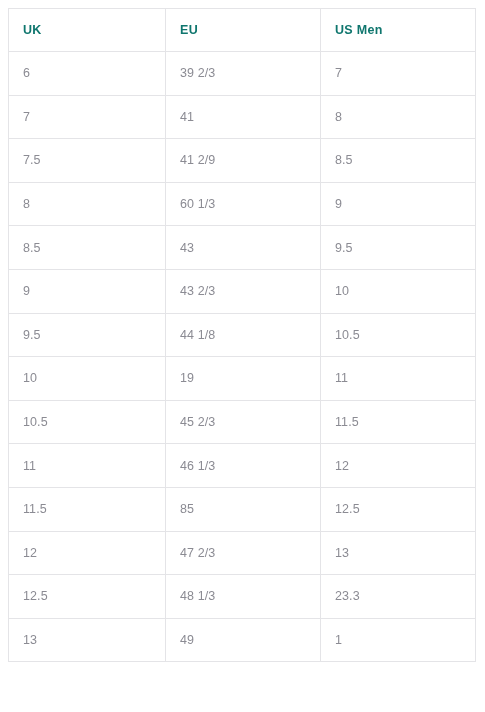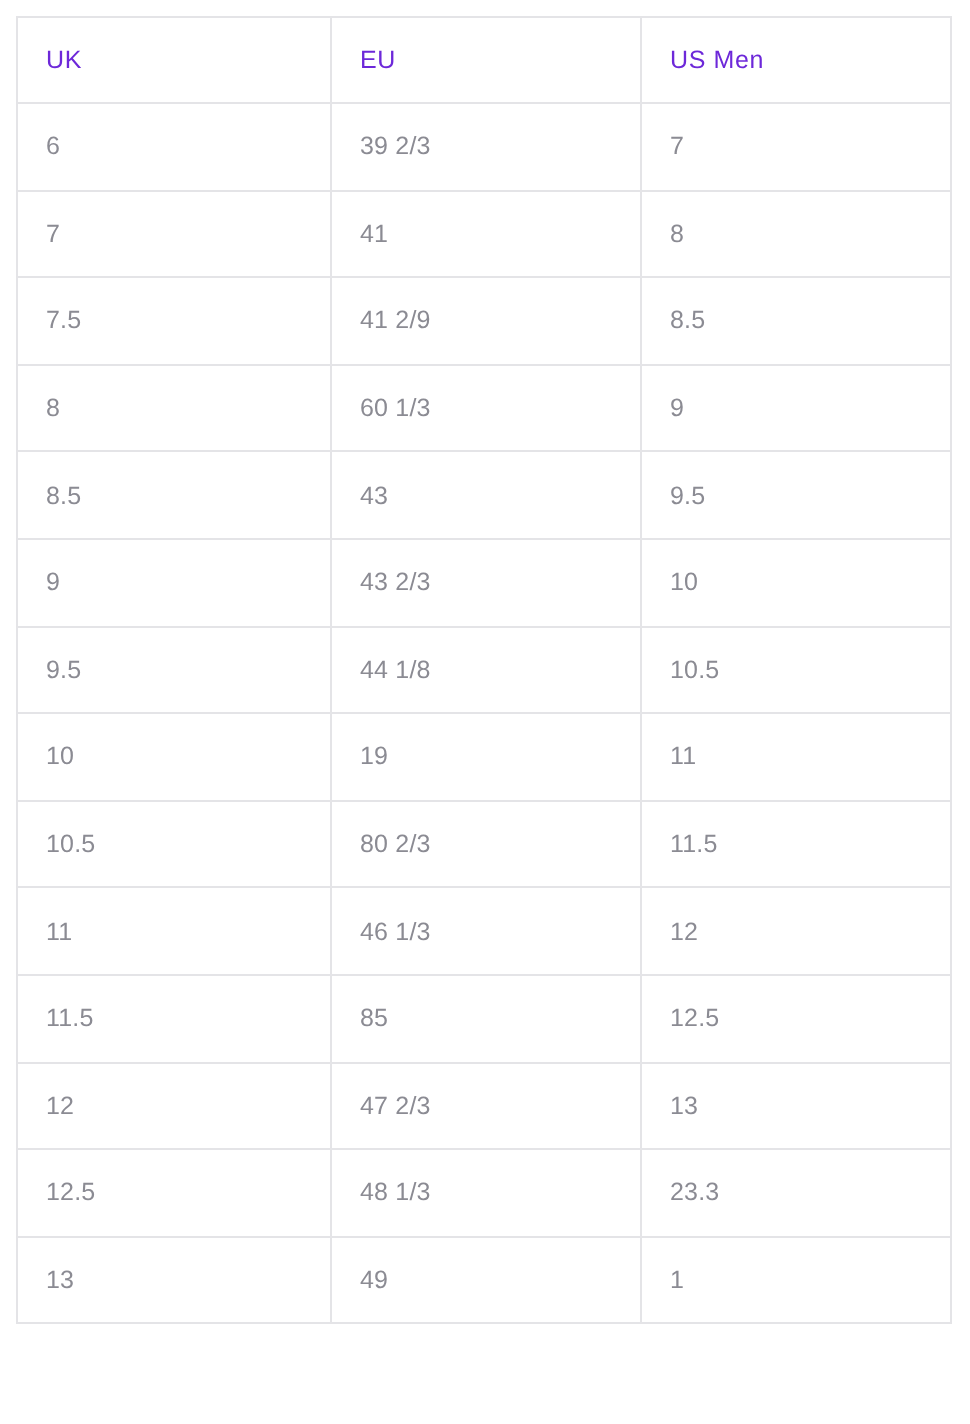--- a/index.html
+++ b/index.html
@@ -41,23 +41,23 @@
     text-align: left;
     vertical-align: middle;
     padding: 0 0 0 14px;
     box-sizing: border-box;
     white-space: nowrap;
     overflow: hidden;
   }
 
   table.size-table thead th {
     height: 43px;
-    color: #6d28d9;
+    color: #0f766e;
     font-size: 12.5px;
-    font-weight: normal;
+    font-weight: bold;
     letter-spacing: 0.3px;
   }
 
   table.size-table tbody td {
     height: 43.6px;
     color: #8b8b93;
     font-size: 12.5px;
     font-weight: normal;
     letter-spacing: 0.1px;
   }
@@ -115,21 +115,21 @@
         <td>44 1/8</td>
         <td>10.5</td>
       </tr>
       <tr>
         <td>10</td>
         <td>19</td>
         <td>11</td>
       </tr>
       <tr>
         <td>10.5</td>
-        <td>80 2/3</td>
+        <td>45 2/3</td>
         <td>11.5</td>
       </tr>
       <tr>
         <td>11</td>
         <td>46 1/3</td>
         <td>12</td>
       </tr>
       <tr>
         <td>11.5</td>
         <td>85</td>

